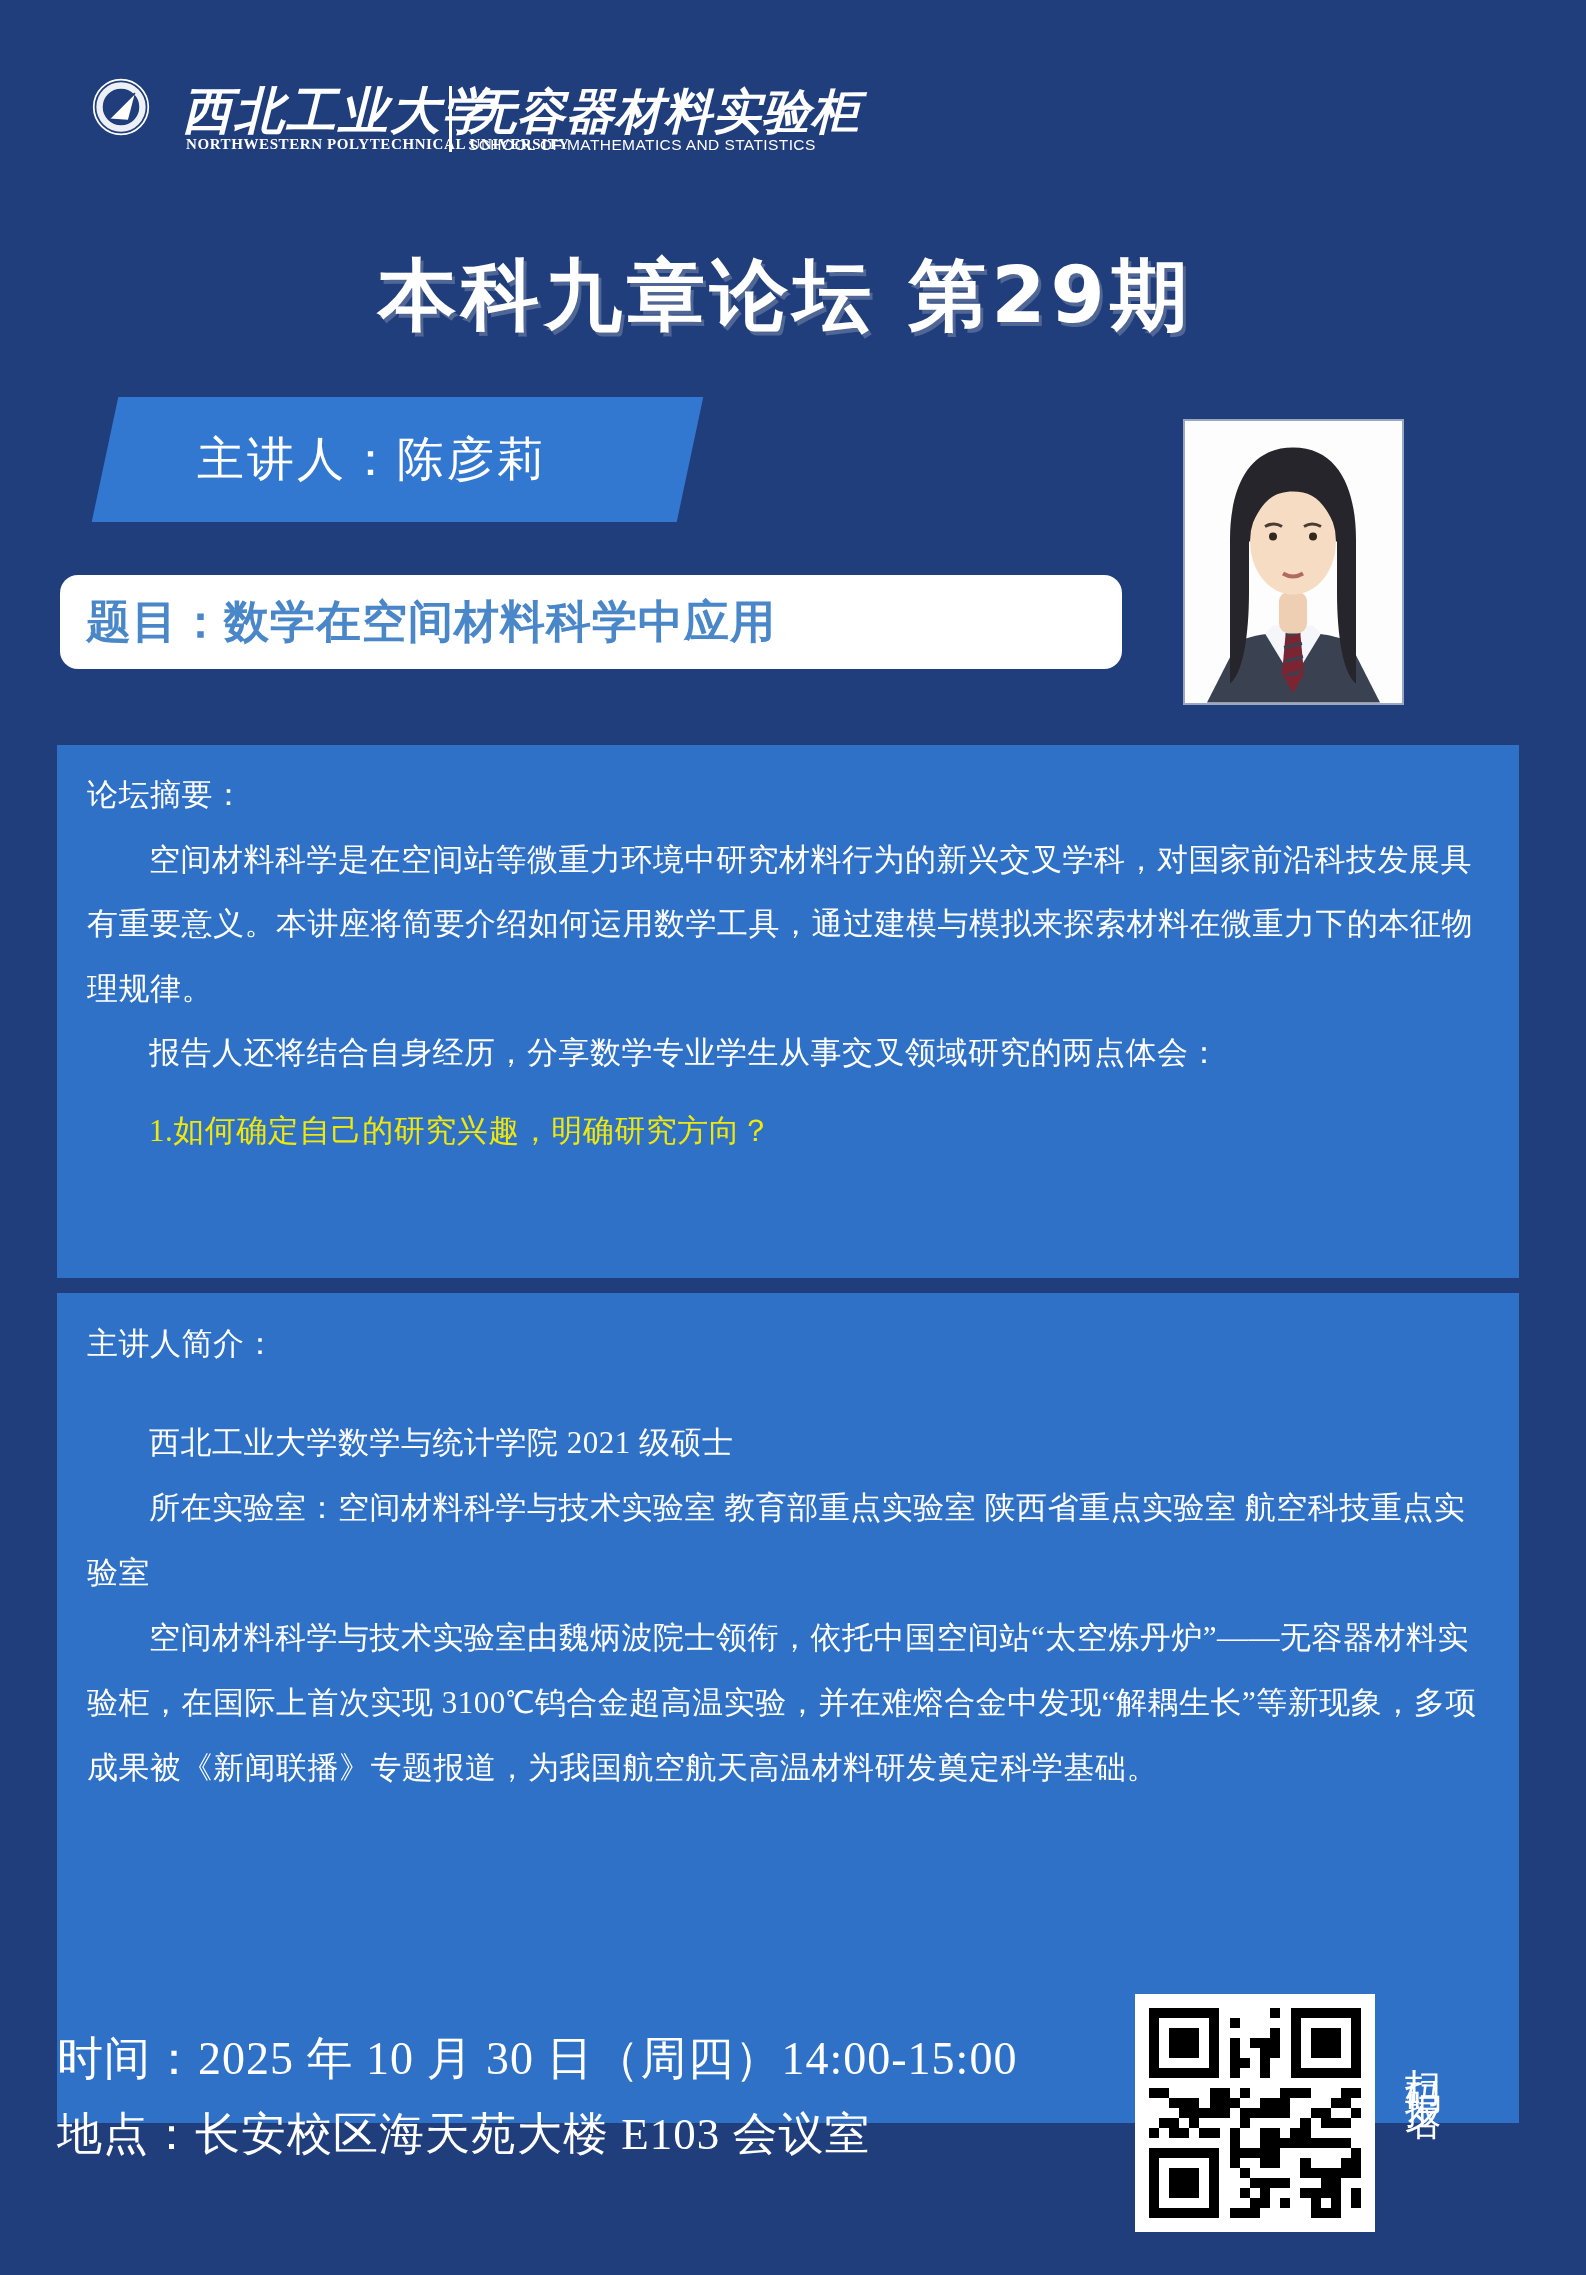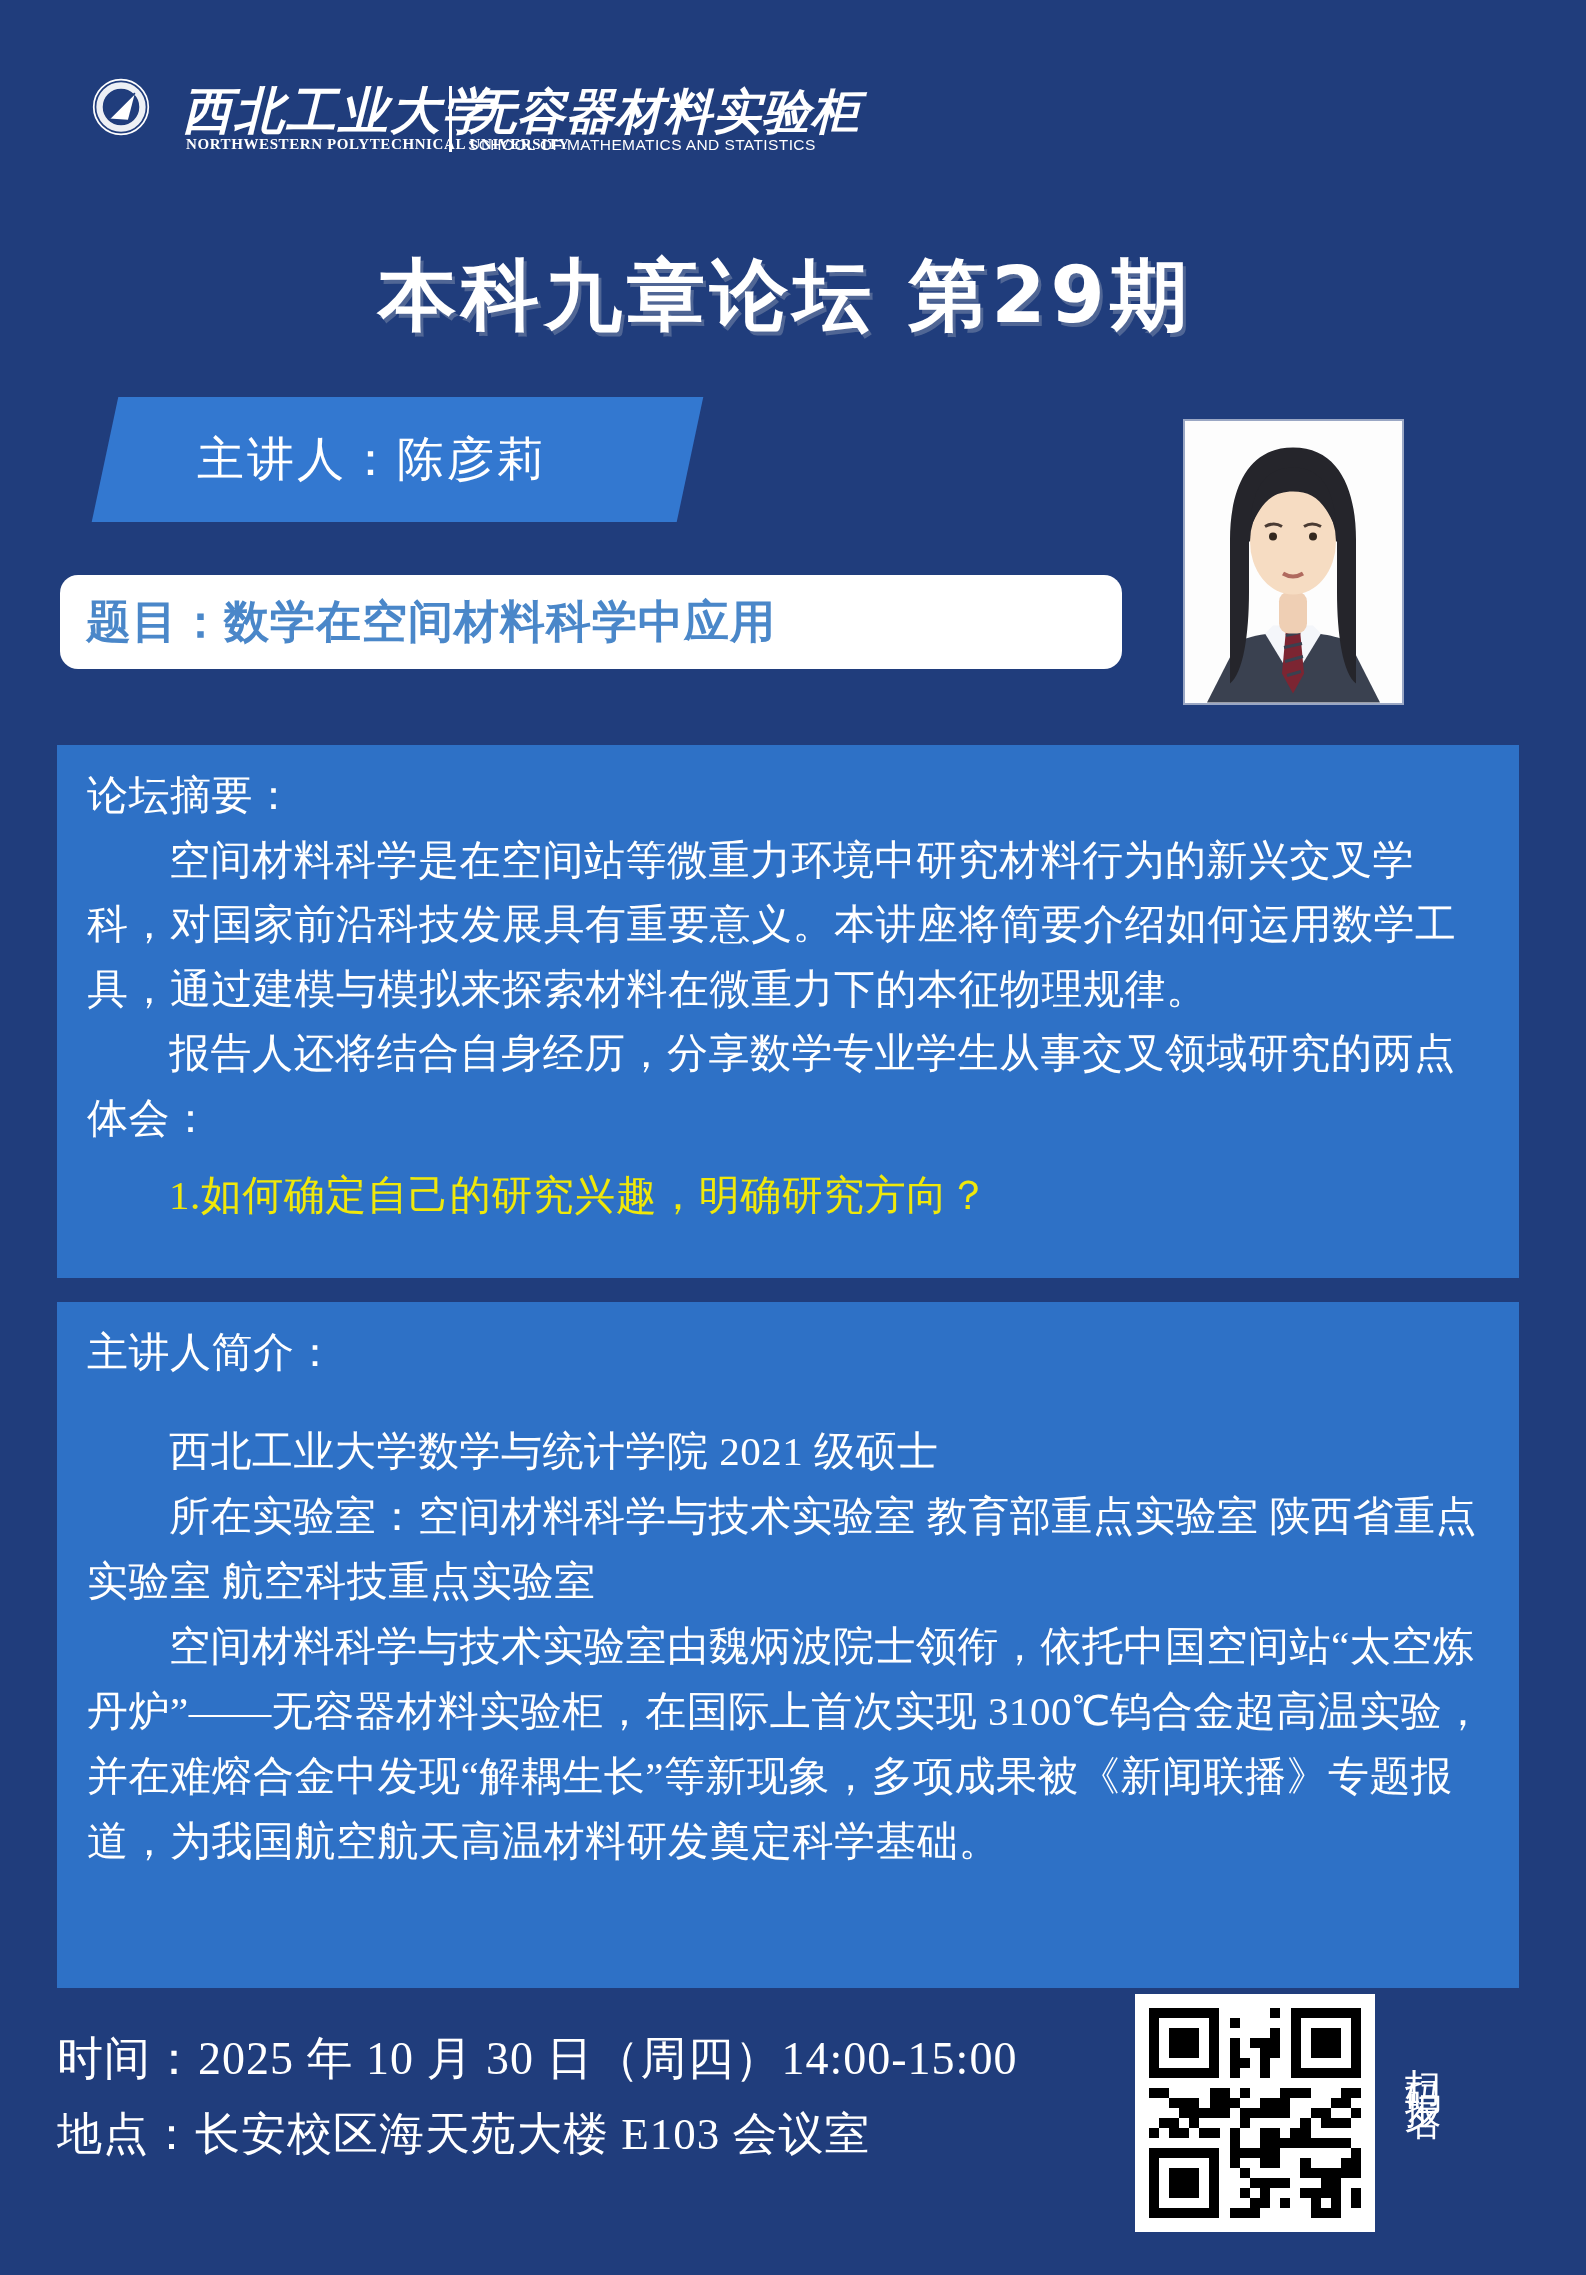--- a/index.html
+++ b/index.html
@@ -69,25 +69,25 @@
     background:#fdfdfd;box-shadow:0 0 0 2px rgba(255,255,255,.55);
   }
   .photo svg{display:block;width:100%;height:100%;}
   
   .section{
     position:absolute;left:57px;width:1462px;
     background:#2e71c6;color:#fff;
     box-sizing:border-box;padding:18px 30px;
   }
   .sec-abstract{top:745px;height:533px;}
-  .sec-bio{top:1293px;height:686px;margin-top:9px;}
+  .sec-bio{top:1293px;height:830px;}
   .sec-heading{font-size:45px;letter-spacing:2px;line-height:66px;margin:0;}
   .sec-bio .sec-heading{margin-bottom:34px;}
   .sec-abstract p, .sec-bio p{
-    margin:0;font-size:41px;line-height:64.5px;
+    margin:0;font-size:31px;line-height:64.5px;
     text-indent:2em;letter-spacing:.5px;
   }
   .sec-bio p{line-height:65px;}
   .highlight{color:#f0e80a;}
   .sec-abstract .highlight{margin-top:13px;}
   
   .foot-time{position:absolute;left:57px;top:2028px;color:#fff;font-size:46px;letter-spacing:1px;white-space:nowrap;}
   .foot-loc{position:absolute;left:57px;top:2104px;color:#fff;font-size:45px;letter-spacing:1px;white-space:nowrap;}
   .qr-box{
     position:absolute;left:1135px;top:1994px;width:240px;height:238px;

